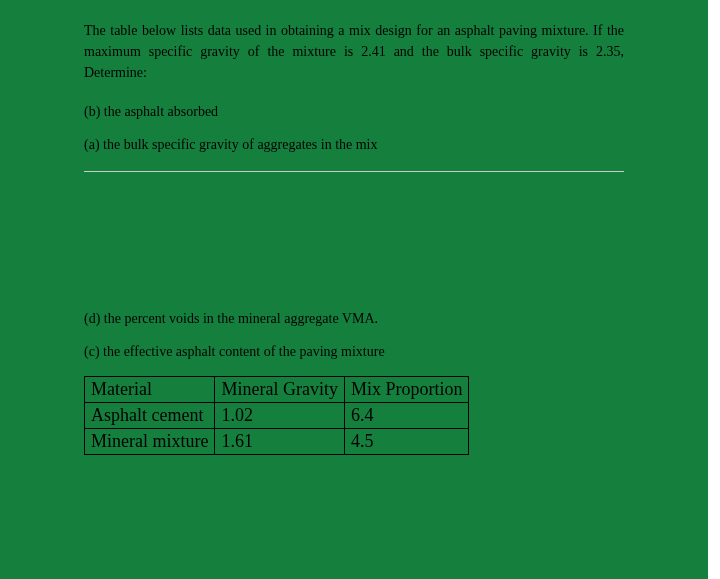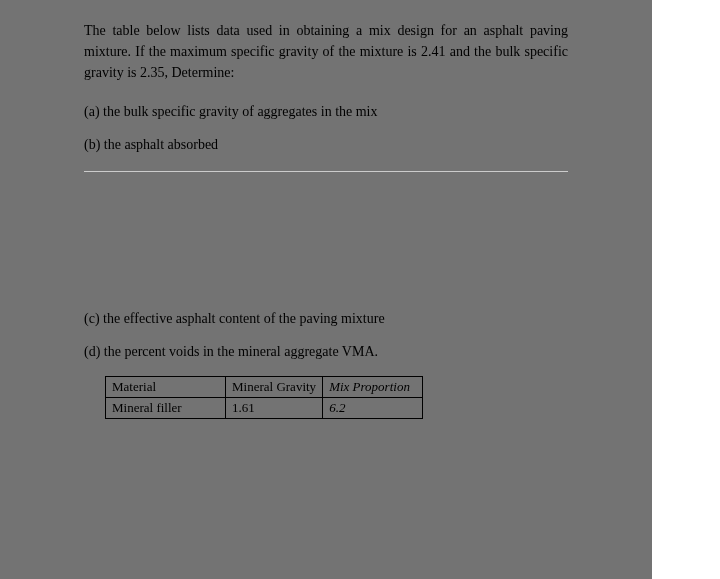--- a/index.html
+++ b/index.html
@@ -11,23 +11,23 @@
     body {
       background: #ffffff;
       font-family: "Times New Roman", Times, serif;
       font-size: 14px;
       color: #000000;
       width: 720px;
       min-height: 579px;
     }
 
     .page-container {
-      width: 652px;
+      width: 708px;
       min-height: 579px;
-      background: #737373;
+      background: #15803d;
       padding: 20px 84px 8px 84px;
       position: relative;
     }
 
     .intro-text {
       line-height: 1.5;
       margin-bottom: 18px;
       text-align: justify;
     }
 
@@ -42,66 +42,69 @@
       margin: 16px 0;
     }
 
     .spacer {
       height: 120px;
     }
 
     .data-table {
       border-collapse: collapse;
       margin-top: 14px;
-      font-size: 13px;
-      margin-left: 21px;
+      font-size: 18px;
     }
 
     .data-table td {
       border: 1px solid #000000;
       padding: 2px 6px;
       min-width: 90px;
     }
 
     .data-table td:first-child {
       min-width: 120px;
     }
 
     .data-table td:last-child {
       min-width: 100px;
-      font-style: italic;
     }
   </style>
 </head>
 <body>
 
 <div class="page-container">
 
   <p class="intro-text">The table below lists data used in obtaining a mix design for an asphalt paving mixture. If the maximum specific gravity of the mixture is 2.41 and the bulk specific gravity is 2.35, Determine:</p>
 
+  <p class="question-item">(b) the asphalt absorbed</p>
+
   <p class="question-item">(a) the bulk specific gravity of aggregates in the mix</p>
-
-  <p class="question-item">(b) the asphalt absorbed</p>
 
   <hr class="divider">
 
   <div class="spacer"></div>
 
+  <p class="question-item">(d) the percent voids in the mineral aggregate VMA.</p>
+
   <p class="question-item">(c) the effective asphalt content of the paving mixture</p>
-
-  <p class="question-item">(d) the percent voids in the mineral aggregate VMA.</p>
 
   <table class="data-table">
     <tbody>
       <tr>
         <td>Material</td>
         <td>Mineral Gravity</td>
         <td>Mix Proportion</td>
       </tr>
       <tr>
-        <td>Mineral filler</td>
+        <td>Asphalt cement</td>
+        <td>1.02</td>
+        <td>6.4</td>
+      </tr>
+      <tr>
+        <td>Mineral mixture</td>
         <td>1.61</td>
-        <td>6.2</td>
+        <td>4.5</td>
       </tr>
     </tbody>
   </table>
 
 </div>
 
 </body></html>

